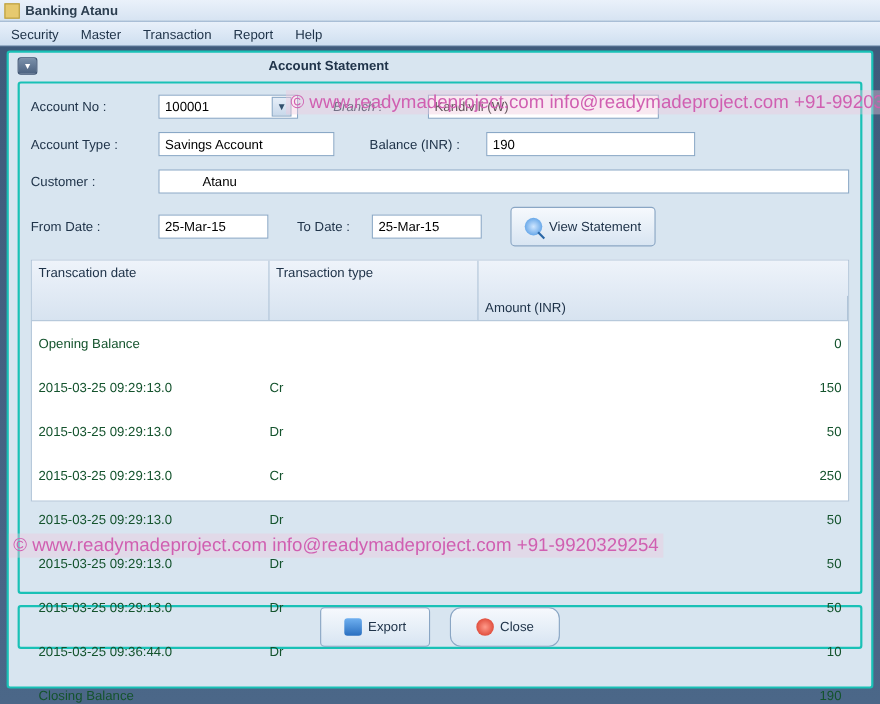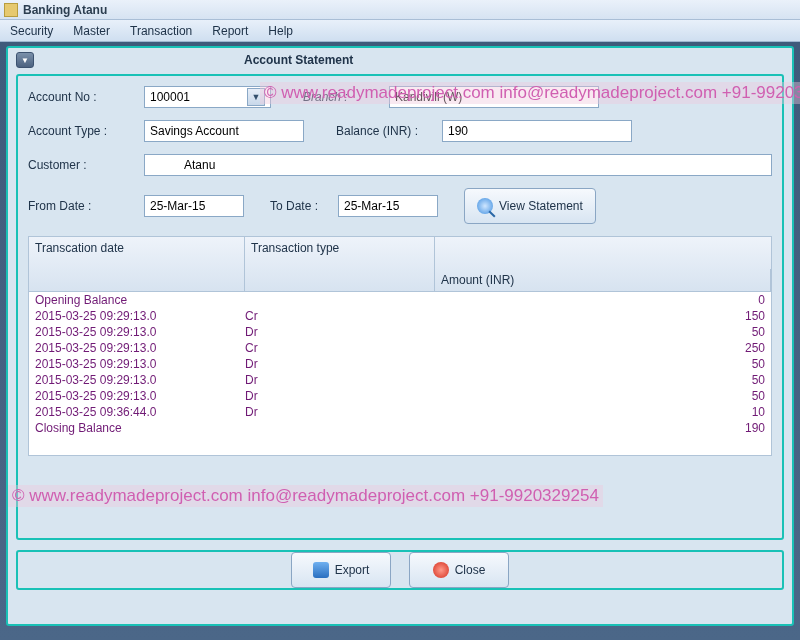--- a/index.html
+++ b/index.html
@@ -21,21 +21,21 @@
   .combo-btn { width:18px; height:18px; background:linear-gradient(#e6eef8,#c8d8ea); border:1px solid #8aa8c6; display:flex; align-items:center; justify-content:center; font-size:9px; color:#33506d;}
   .btn { height:26px; background:linear-gradient(#f6f9fd,#d8e5f2); border:1px solid #8aa6c4; border-radius:4px; display:flex; align-items:center; padding:17px 12px; gap:6px; color:#20344a; cursor:default;}
   .icon16 { width:16px; height:16px; border-radius:50%;}
   .view-icon { background:radial-gradient(#cfe6ff,#3f8fe0); position:relative;}
   .view-icon::after{content:""; position:absolute; width:8px; height:2px; background:#2a67a6; bottom:-1px; right:-3px; transform:rotate(45deg);}
   .export-icon { background:linear-gradient(#6fb0f0,#2a6fc0); border-radius:3px;}
   .close-icon { background:radial-gradient(#ff9a8a,#d42f1e);}
   .table { border:1px solid #b0c4d8; background:#fff; height:220px;}
   .thead { display:flex; background:linear-gradient(#eef3fa,#d7e3f0); border-bottom:1px solid #b0c4d8;}
   .th { padding:4px 6px; color:#20344a; border-right:1px solid #b0c4d8;}
-  .tbody .tr { display:flex; padding:1px 6px; color:#701a75;}
+  .tbody .tr { display:flex; padding:13px 6px; color:#14532d;}
   .c1{width:210px;} .c2{width:190px;} .c3{flex:1; text-align:right;}
   .th.c1{width:216px;} .th.c2{width:190px;} .th.c3{flex:1;margin-top:32px;}
   .watermark { position:absolute; color:#d05fb1; font-size:17px; white-space:nowrap; z-index:5; background:rgba(240,200,220,0.4); padding:1px 4px;}
   .footer { margin-top:10px; background:#d8e5f0; border:2px solid #19c1b6; border-radius:3px; height:40px; display:flex; align-items:center; justify-content:center; gap:18px;}
 </style>
 </head>
 <body>
 
 <div class="titlebar">
   <div class="icon"></div>
@@ -165,19 +165,19 @@
         </div>
     </div>
 
   </div>
 
   <div class="footer">
     <div class="btn" style="width:100px; justify-content:center;">
       <div class="icon16 export-icon"></div>
       <span>Export</span>
     </div>
-    <div class="btn" style="width:100px; justify-content:center;">
+    <div class="btn" style="width:100px; justify-content:center;border-radius:10px;">
       <div class="icon16 close-icon"></div>
       <span>Close</span>
     </div>
   </div>
 
 </div>
 
 </body></html>

